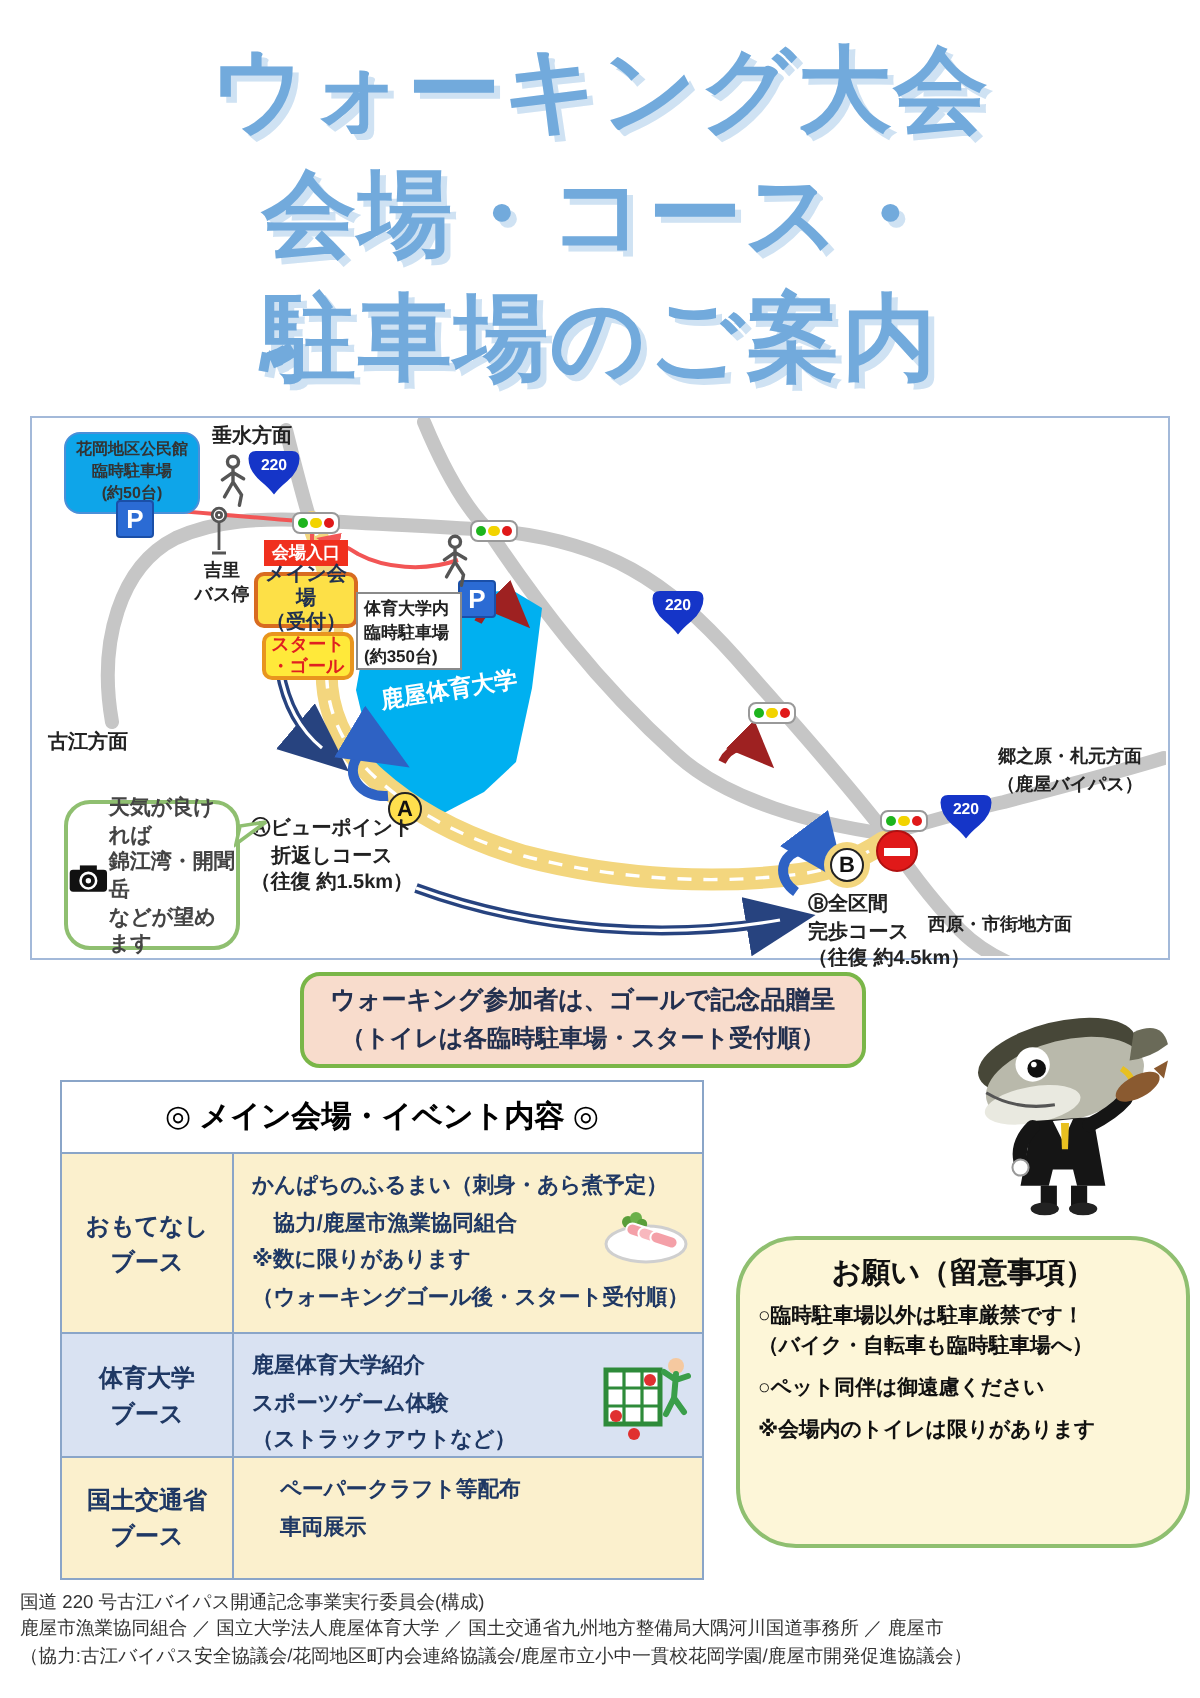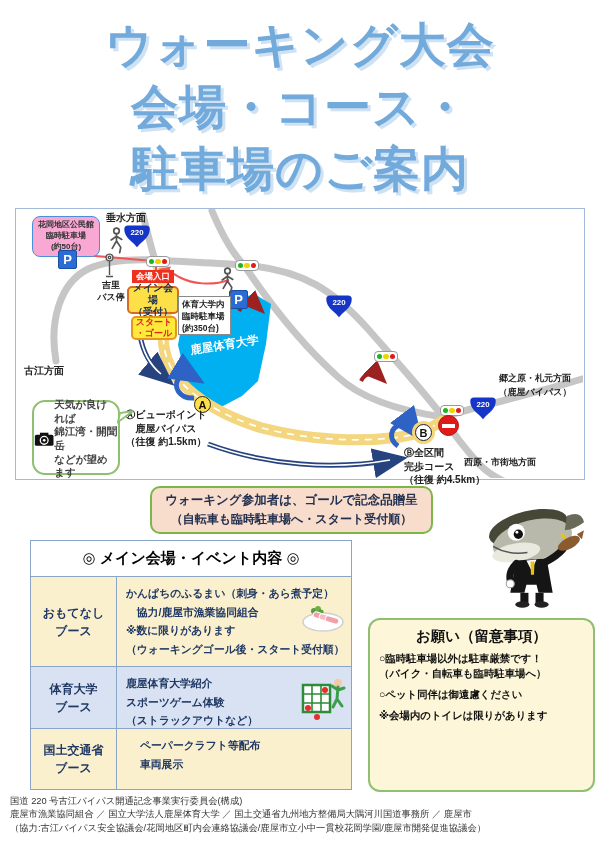--- a/index.html
+++ b/index.html
@@ -17,21 +17,21 @@
   }
 
   
   .map{
     position:absolute;left:15px;top:208px;width:570px;height:272px;
     border:1.5px solid #a3b9d9;background:#fff;box-sizing:border-box;
   }
   .map svg.base{position:absolute;left:0;top:0;}
   .maplabel{position:absolute;font-weight:bold;color:#222;}
   .box-blue{
-    position:absolute;background:#f9a8d4;border:1.5px solid #4a90d9;border-radius:8px;
+    position:absolute;background:#0ea5e9;border:1.5px solid #4a90d9;border-radius:8px;
     font-size:8px;font-weight:bold;text-align:center;line-height:1.35;color:#333;
     display:flex;align-items:center;justify-content:center;padding:2px 1px;box-sizing:border-box;
   }
   .box-white{
     position:absolute;background:#fff;border:1px solid #8a8a8a;
     font-size:8.5px;font-weight:bold;text-align:left;line-height:1.4;color:#222;
     padding:2px 3px;box-sizing:border-box;
   }
   .box-entrance{
     position:absolute;background:#f0301e;color:#fff;font-size:8.5px;font-weight:bold;
@@ -90,22 +90,22 @@
   .ebooth{width:85px;display:flex;align-items:center;justify-content:center;text-align:center;
     font-size:12px;font-weight:bold;color:#1f3864;border-right:1.5px solid #8aa5c8;line-height:1.5;}
   .edet{flex:1;padding:7px 4px 6px 9px;font-size:10.8px;font-weight:bold;color:#1f3864;line-height:1.72;}
   .cream{background:#fbf0cd;}
   .blue{background:#d9e2f2;}
   .r1{height:89px;}.r2{height:61px;}.r3{height:60px;gap:14px;}
   .rowicon{position:absolute;}
 
   
   .request{
-    position:absolute;left:368px;top:618px;width:227px;height:174px;background:#fdf6d8;
-    border:2.5px solid #8fbf70;border-radius:12px;box-sizing:border-box;padding:7px 9px 0 9px;
+    position:absolute;left:368px;top:618px;width:227px;height:156px;background:#fdf6d8;
+    border:2.5px solid #8fbf70;border-radius:30px;box-sizing:border-box;padding:7px 9px 0 9px;
   }
   .request .rtitle{text-align:center;font-size:14.5px;font-weight:bold;color:#111;margin-bottom:5px;}
   .request .ritem{font-size:10.4px;font-weight:bold;color:#111;line-height:1.45;margin-bottom:6px;}
 
   
   .footer{position:absolute;left:10px;top:795px;width:585px;font-size:9.3px;color:#333;line-height:1.45;}
 
   
   .mascot{position:absolute;left:477px;top:508px;}
 </style>
@@ -254,21 +254,21 @@
 (約350台)</div>
 
   <div class="noentry" style="left:422px;top:206px;">
       <div></div>
     </div>
 
   <div class="abcircle ca" style="left:178px;top:187px;">A</div>
   <div class="abcircle cb" style="left:399px;top:215px;">B</div>
 
   <div class="maplabel pre" style="left:100px;top:199px;width:100px;font-size:10px;text-align:center;line-height:1.35;">Ⓐビューポイント
-鹿屋バイパス
+折返しコース
 （往復 約1.5km）</div>
   <div class="maplabel pre" style="left:388px;top:237px;width:90px;font-size:10px;text-align:left;line-height:1.35;">Ⓑ全区間
 完歩コース
 （往復 約4.5km）</div>
 
   <div class="bubble">
     <svg width="24" height="17" viewBox="0 0 24 17">
       <rect x="7" y="0.5" width="10" height="4" fill="#111"></rect>
       <rect x="1" y="3" width="22" height="13" rx="2" fill="#111"></rect>
       <circle cx="12" cy="9.5" r="4.6" fill="#111" stroke="#fff" stroke-width="1.5"></circle>
@@ -278,21 +278,21 @@
 錦江湾・開聞岳
 などが望めます</div>
   </div>
   <svg class="shield" style="left:101px;top:201px;" width="18" height="16" viewBox="0 0 18 16">
     <path d="M1,12 L16,1 L3,3 Z" fill="#fff" stroke="#8fbf70" stroke-width="1.8"></path>
   </svg>
 </div>
 
 <div class="gift">
   <div class="l1">ウォーキング参加者は、ゴールで記念品贈呈</div>
-  <div class="l2">（自転車も臨時駐車場へ・スタート受付順）</div>
+  <div class="l2">（トイレは各臨時駐車場・スタート受付順）</div>
 </div>
 
 <svg class="mascot" width="115" height="103" viewBox="0 0 112 102">
   <ellipse cx="50" cy="20" rx="40" ry="17" transform="rotate(-14 50 20)" fill="#474738"></ellipse>
   <ellipse cx="54" cy="32" rx="40" ry="20" transform="rotate(-14 54 32)" fill="#b9b9ab"></ellipse>
   <path d="M 88,8 Q 102,2 105,14 Q 96,21 86,22 Z" fill="#6a6a58"></path>
   <ellipse cx="38" cy="44" rx="24" ry="9" transform="rotate(-10 38 44)" fill="#e9e9e0"></ellipse>
   <circle cx="38" cy="24" r="8.5" fill="#fff"></circle>
     <circle cx="40" cy="26" r="4.6" fill="#111"></circle>
     <circle cx="38.6" cy="24" r="1.4" fill="#fff"></circle>

